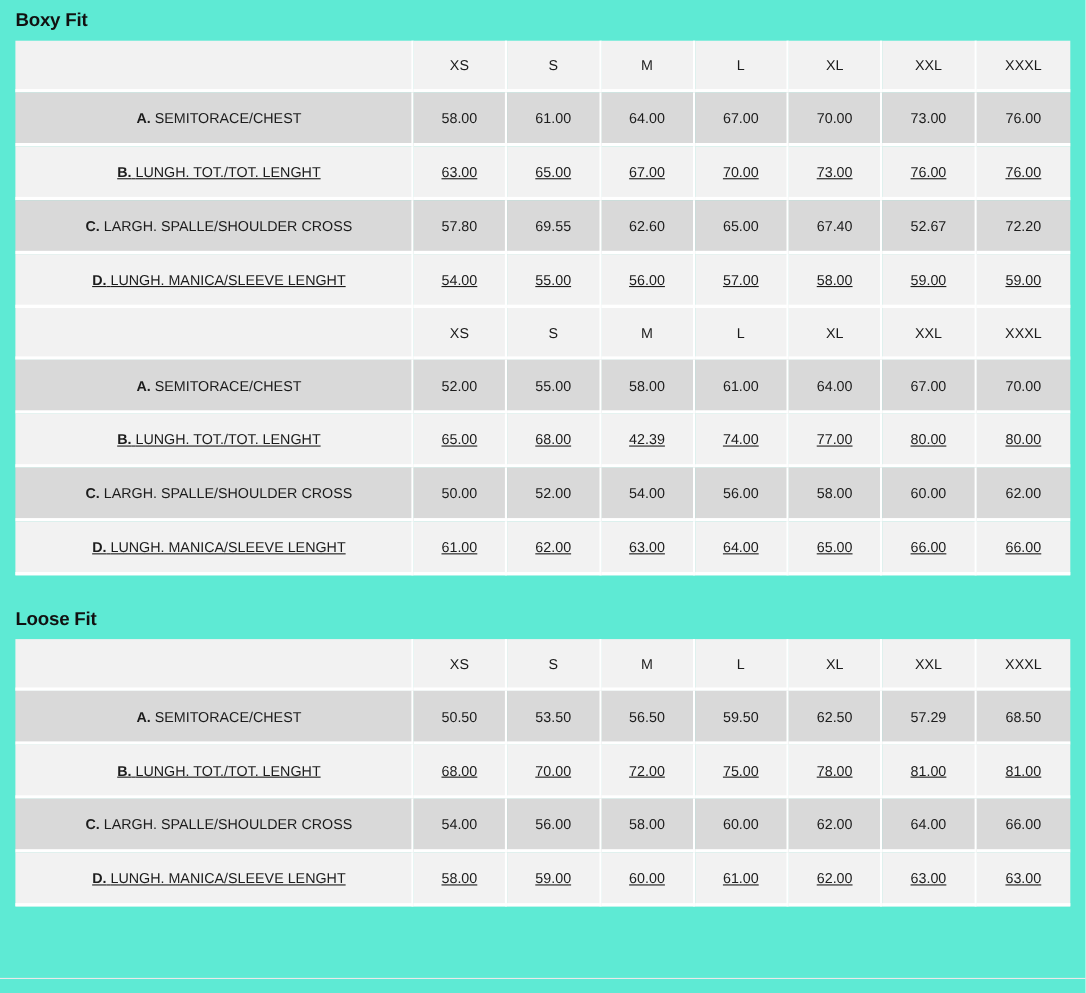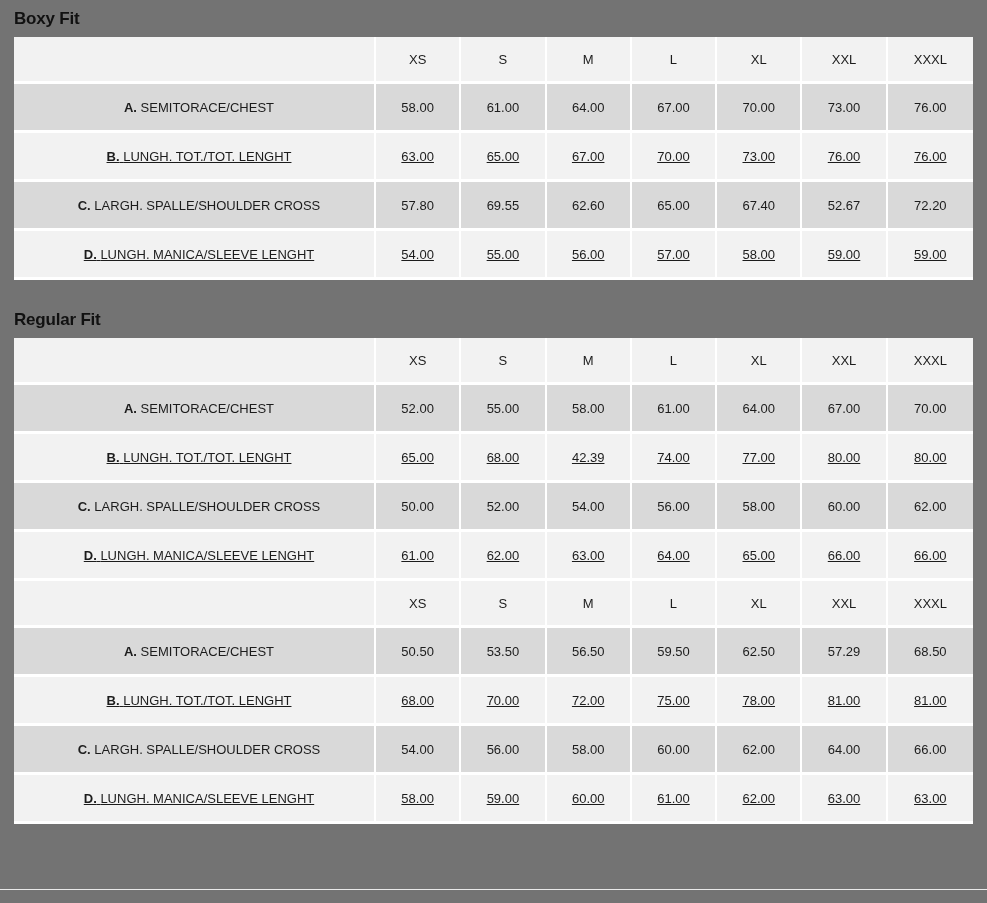--- a/index.html
+++ b/index.html
@@ -6,21 +6,21 @@
     margin: 0;
     padding: 0;
     background: #ffffff;
   }
   .page {
     position: relative;
     width: 987px;
     height: 903px;
     box-sizing: border-box;
     padding: 10px 14px 0 14px;
-    background: #737373;
+    background: #5eead4;
     font-family: "Liberation Sans", sans-serif;
     color: #1c1c1c;
     overflow: hidden;
   }
   .section-title {
     font-size: 17px;
     font-weight: 700;
     color: #111111;
     letter-spacing: -0.2px;
     margin: 0 0 10px 0;
@@ -143,21 +143,20 @@
             <td>57.00</td>
             <td>58.00</td>
             <td>59.00</td>
             <td>59.00</td>
           </tr>
         </tbody>
       </table>
   </section>
 
   <section class="size-section">
-    <h2 class="section-title">Regular Fit</h2>
     <table class="size-table">
         <colgroup>
           <col class="label-col">
           <col>
           <col>
           <col>
           <col>
           <col>
           <col>
           <col>
@@ -213,20 +212,21 @@
             <td>64.00</td>
             <td>65.00</td>
             <td>66.00</td>
             <td>66.00</td>
           </tr>
         </tbody>
       </table>
   </section>
 
   <section class="size-section">
+    <h2 class="section-title">Loose Fit</h2>
     <table class="size-table">
         <colgroup>
           <col class="label-col">
           <col>
           <col>
           <col>
           <col>
           <col>
           <col>
           <col>

